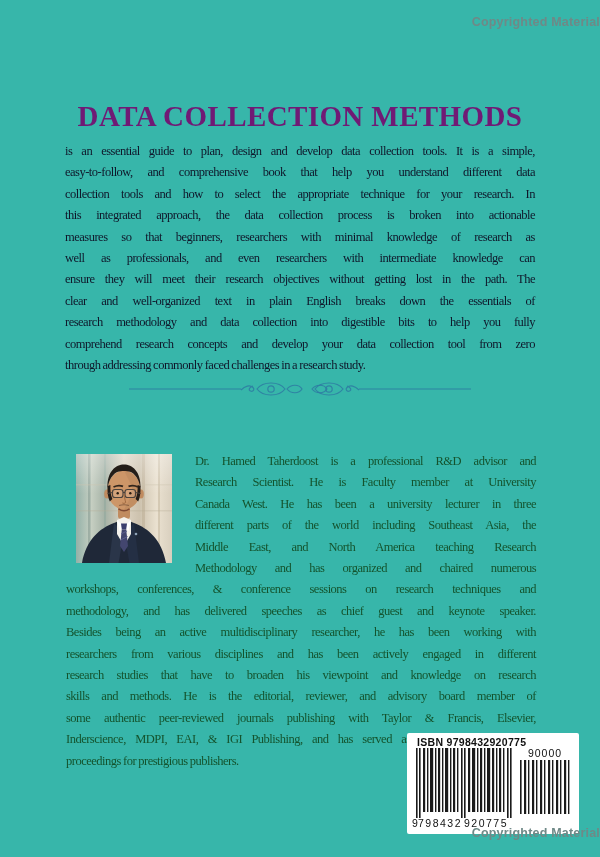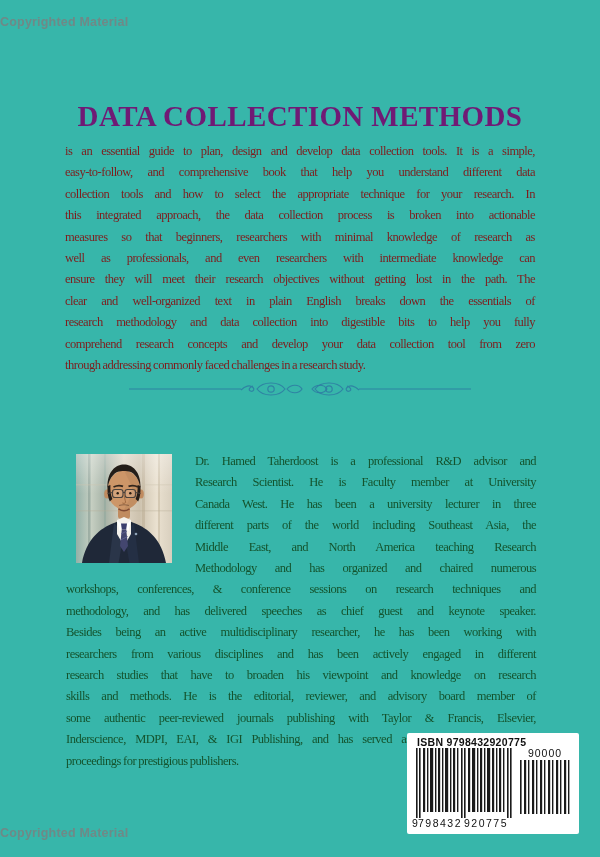--- a/index.html
+++ b/index.html
@@ -2,42 +2,42 @@
 <html><head>
 <meta charset="utf-8">
 <style>
   html,body { margin:0; padding:0; background:#222; }
   .page {
     position:relative; width:600px; height:857px; margin:0 auto;
     background:#37b6aa; overflow:hidden;
     font-family:"Liberation Serif", serif;
   }
   .wm {
-    position:absolute; left:0; right:0; text-align:left;
+    position:absolute; left:0; right:0; text-align:right;
     font-family:"Liberation Sans", sans-serif; font-weight:700;
     font-size:12.5px; color:#6f8987; letter-spacing:0.2px;
   }
   .wm-top    { top:15px; }
   .wm-bottom { top:826px; }
 
   .title {
     position:absolute; top:100px; left:0; right:0; margin:0;
     text-align:center; font-family:"Liberation Serif", serif;
     font-weight:700; font-size:29px; line-height:32px;
     color:#701a75; letter-spacing:0.4px;
   }
 
   .lines .tline {
     text-align:justify; text-align-last:justify;
   }
   .lines .tline:last-child { text-align-last:left; }
 
   .desc {
     position:absolute; left:65px; top:141px; width:470px;
-    font-size:12.5px; line-height:21.4px; color:#7f1d1d;
+    font-size:12.5px; line-height:21.4px; color:#0f172a;
     letter-spacing:-0.5px; word-spacing:-0.5px;
   }
 
   .divider { position:absolute; top:378px; left:129px; }
   .divider path, .divider circle { stroke:#2e7aa2; fill:none; stroke-width:1.2; opacity:0.85; }
 
   .author {
     position:absolute; left:66px; top:451px; width:470px;
     font-size:12.5px; line-height:21.4px; color:#14532d;
     letter-spacing:-0.5px; word-spacing:-0.5px;

